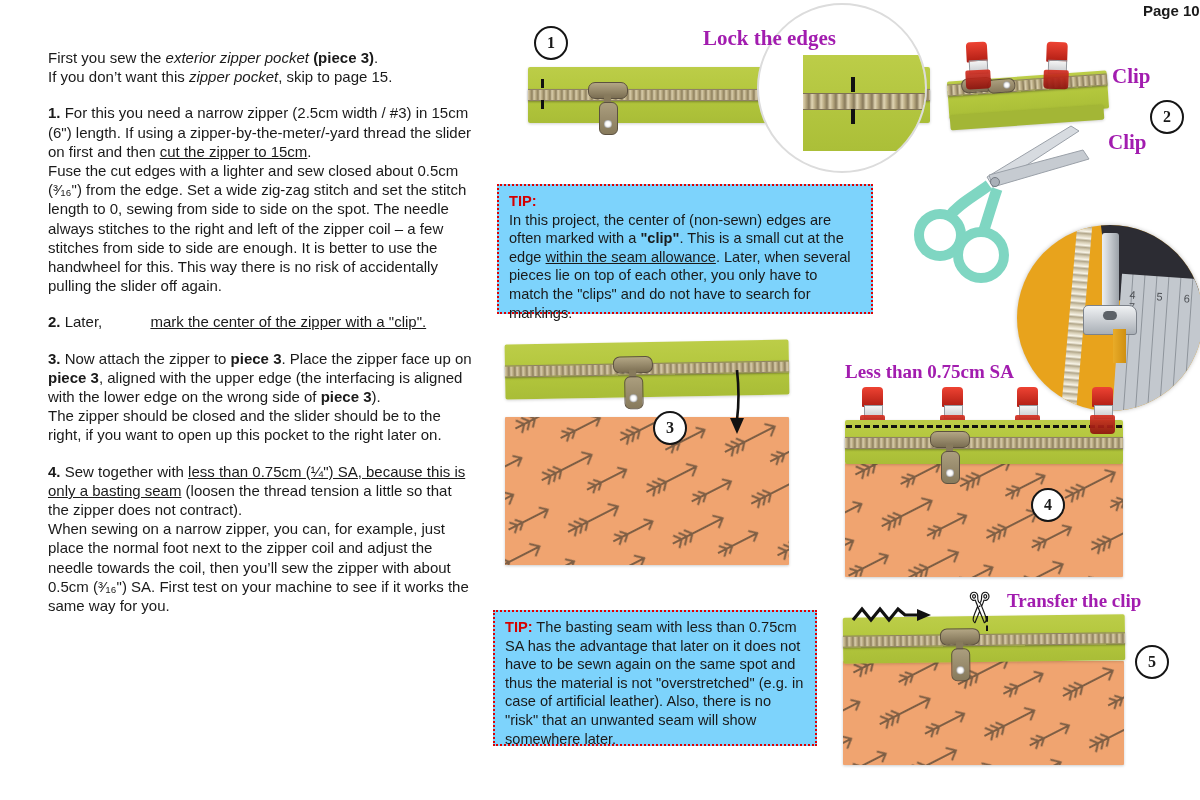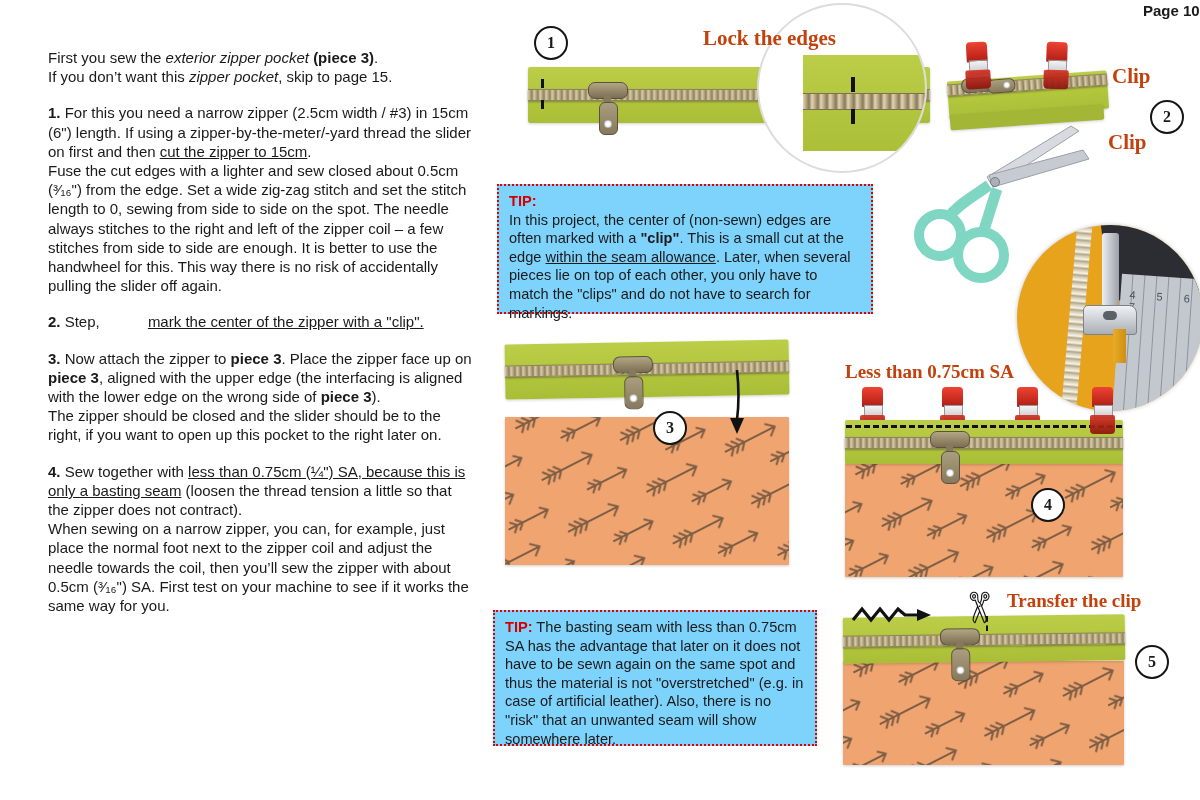--- a/index.html
+++ b/index.html
@@ -13,21 +13,21 @@
   .textcol{position:absolute;left:48px;top:48px;width:424px;font-size:15px;line-height:19.2px;}
   .textcol p{margin:0 0 17px 0;}
   .pagenum{position:absolute;left:1095px;top:2px;font-size:15px;font-weight:bold;margin-left:48px;}
 
   
   .tipbox{position:absolute;border:2.5px dotted #e00000;padding:6px 10px;font-size:14.6px;line-height:18.6px;background:#7dd3fc;}
   .tip1{left:497px;top:184px;width:352px;height:114px;}
   .tip2{left:493px;top:610px;width:300px;height:120px;}
 
   
-  .hand{position:absolute;font-family:cursive;font-weight:600;color:#c2410c;white-space:nowrap;}
+  .hand{position:absolute;font-family:cursive;font-weight:600;color:#a21caf;white-space:nowrap;}
 
   
   .numcircle{position:absolute;width:30px;height:30px;border:2px solid #151515;border-radius:50%;
              background:#fff;display:flex;align-items:center;justify-content:center;
              font-family:cursive;font-size:16px;font-weight:bold;z-index:8;}
 
   
   .tape{position:absolute;background:linear-gradient(180deg,#bccd48,#b2c63c 55%,#a9bd37);
         border-radius:2px;box-shadow:0 1px 3px rgba(0,0,0,.18);}
   .coil{position:absolute;left:0;right:0;height:10px;
@@ -108,21 +108,21 @@
         </g>
       </pattern>
     </defs>
   </svg>
 
   <div class="pagenum">Page 10</div>
 
   <div class="textcol">
     <p><span>First you sew the </span><span style="font-style: italic;">exterior zipper pocket</span><span> </span><span style="font-weight: bold;">(piece 3)</span><span>.</span><br><span>If you don’t want this </span><span style="font-style: italic; text-align: center;">zipper pocket</span><span>, skip to page 15.</span></p>
     <p><span style="font-weight: bold;">1.</span><span> For this you need a narrow zipper (2.5cm width / #3) in 15cm (6") length. If using a zipper-by-the-meter/-yard thread the slider on first and then </span><span style="text-decoration: underline;">cut the zipper to 15cm</span><span>.</span><br><span>Fuse the cut edges with a lighter and sew closed about 0.5cm (³⁄₁₆") from the edge. Set a wide zig-zag stitch and set the stitch length to 0, sewing from side to side on the spot. The needle always stitches to the right and left of the zipper coil – a few stitches from side to side are enough. It is better to use the handwheel for this. This way there is no risk of accidentally pulling the slider off again.</span></p>
-    <p><span style="font-weight: bold;">2.</span><span> Step, </span><span style="text-decoration: underline; margin-left: 44px;">mark the center of the zipper with a "clip".</span><br></p>
+    <p><span style="font-weight: bold;">2.</span><span> Later, </span><span style="text-decoration: underline; margin-left: 44px;">mark the center of the zipper with a "clip".</span><br></p>
     <p><span style="font-weight: bold;">3.</span><span> Now attach the zipper to </span><span style="font-weight: bold;">piece 3</span><span>. Place the zipper face up on </span><span style="font-weight: bold;">piece 3</span><span>, aligned with the upper edge (the interfacing is aligned with the lower edge on the wrong side of </span><span style="font-weight: bold;">piece 3</span><span>).</span><br><span>The zipper should be closed and the slider should be to the right, if you want to open up this pocket to the right later on.</span></p>
     <p><span style="font-weight: bold;">4.</span><span> Sew together with </span><span style="text-decoration: underline;">less than 0.75cm (¼") SA, because this is only a basting seam</span><span> (loosen the thread tension a little so that the zipper does not contract).</span><br><span>When sewing on a narrow zipper, you can, for example, just place the normal foot next to the zipper coil and adjust the needle towards the coil, then you’ll sew the zipper with about 0.5cm (³⁄₁₆") SA. First test on your machine to see if it works the same way for you.</span></p>
   </div>
 
   <div class="numcircle" style="left:534px;top:26px;">1</div>
 
   <div class="tape" style="left:528px;top:67px;width:402px;height:56px;">
     <div class="coil" style="top:22px;"></div>
     <div class="tick" style="left:13px;top:12px;height:9px;"></div>
     <div class="tick" style="left:13px;top:33px;height:9px;"></div>

